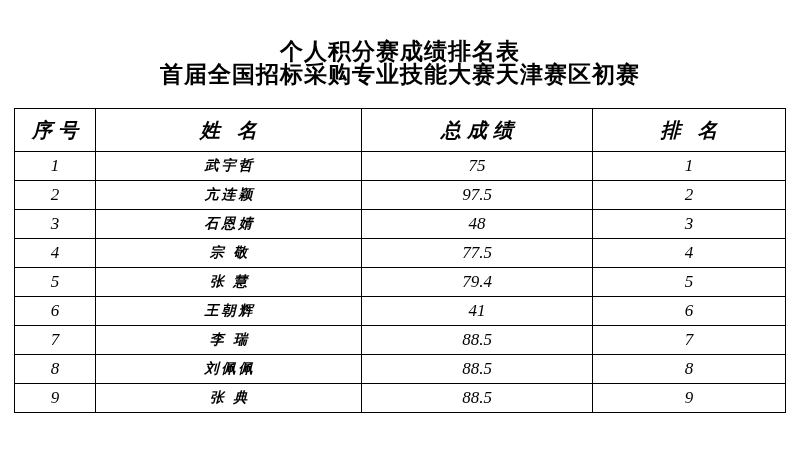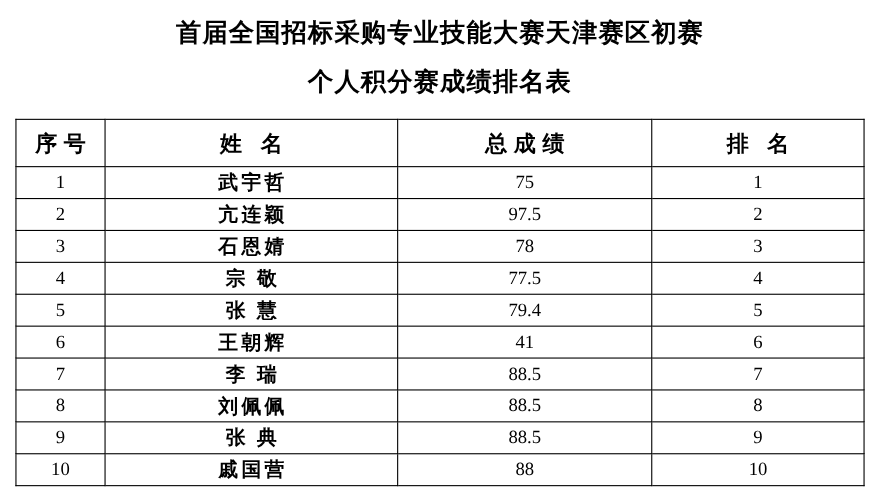--- a/index.html
+++ b/index.html
@@ -31,20 +31,21 @@
     letter-spacing: 1px;
     line-height: 1.0;
     margin: 0;
   }
   .title-line.second {
     margin-top: 22px;
   }
   .table-wrap {
     margin-top: 22px;
     padding: 0 14px;
+    font-style: italic;
   }
   table.score-table {
     width: 100%;
     border-collapse: collapse;
     table-layout: fixed;
   }
   table.score-table th,
   table.score-table td {
     border: 1.5px solid #000000;
     text-align: center;
@@ -53,21 +54,21 @@
   }
   table.score-table thead th {
     height: 42px;
     font-size: 20px;
     font-weight: bold;
     letter-spacing: 6px;
     text-indent: 6px;
   }
   table.score-table tbody td {
     height: 28px;
-    font-size: 18px;
+    font-size: 14px;
     font-weight: bold;
   }
   table.score-table tbody td.idx,
   table.score-table tbody td.score,
   table.score-table tbody td.rank {
     font-family: "Liberation Serif", "DejaVu Serif", serif;
     font-weight: normal;
     font-size: 17px;
   }
   table.score-table tbody td.name {
@@ -78,22 +79,22 @@
   col.c-name { width: 34.5%; }
   col.c-score { width: 30%; }
   col.c-rank { width: 25%; }
 </style>
 </head>
 <body>
 
 <div class="page">
 
   <div class="title-block">
+    <div class="title-line second">个人积分赛成绩排名表</div>
     <div class="title-line">首届全国招标采购专业技能大赛天津赛区初赛</div>
-    <div class="title-line second">个人积分赛成绩排名表</div>
   </div>
 
   <div class="table-wrap">
     <table class="score-table">
       <colgroup>
         <col class="c-idx">
         <col class="c-name">
         <col class="c-score">
         <col class="c-rank">
       </colgroup>
@@ -114,21 +115,21 @@
         </tr>
         <tr>
           <td class="idx">2</td>
           <td class="name">亢连颖</td>
           <td class="score">97.5</td>
           <td class="rank">2</td>
         </tr>
         <tr>
           <td class="idx">3</td>
           <td class="name">石恩婧</td>
-          <td class="score">78</td>
+          <td class="score">48</td>
           <td class="rank">3</td>
         </tr>
         <tr>
           <td class="idx">4</td>
           <td class="name">宗 敬</td>
           <td class="score">77.5</td>
           <td class="rank">4</td>
         </tr>
         <tr>
           <td class="idx">5</td>
@@ -153,23 +154,17 @@
           <td class="name">刘佩佩</td>
           <td class="score">88.5</td>
           <td class="rank">8</td>
         </tr>
         <tr>
           <td class="idx">9</td>
           <td class="name">张 典</td>
           <td class="score">88.5</td>
           <td class="rank">9</td>
         </tr>
-        <tr>
-          <td class="idx">10</td>
-          <td class="name">戚国营</td>
-          <td class="score">88</td>
-          <td class="rank">10</td>
-        </tr>
       </tbody>
     </table>
   </div>
 
 </div>
 
 </body></html>

